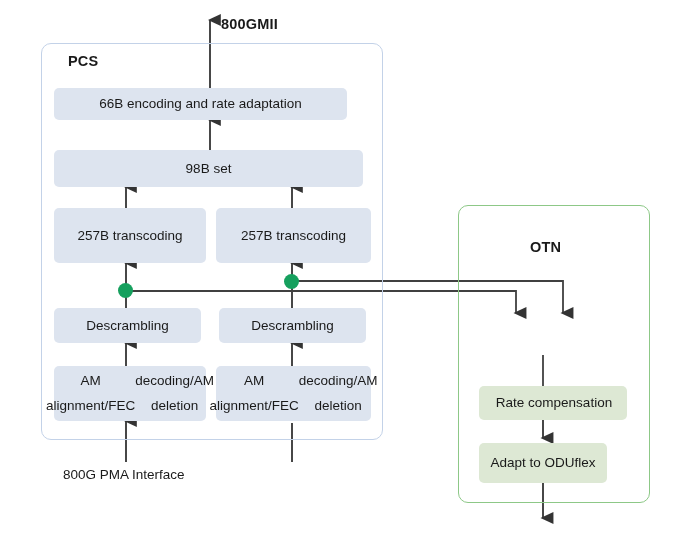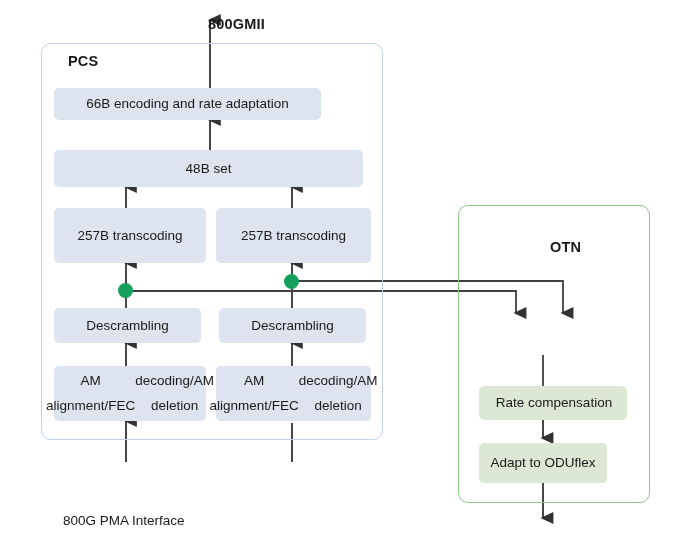--- a/index.html
+++ b/index.html
@@ -130,25 +130,25 @@
 
     <line x1="543" y1="420" x2="543" y2="438" stroke="#333333" stroke-width="1.8" marker-end="url(#arrowDown)"></line>
 
     <line x1="543" y1="483" x2="543" y2="518" stroke="#333333" stroke-width="1.8" marker-end="url(#arrowDown)"></line>
   </svg>
 
   <div class="container-box pcs-container" style="left:41px; top:43px; width:342px; height:397px;"></div>
   <div class="container-title" style="left:68px; top:53px;">PCS</div>
 
   <div class="container-box otn-container" style="left:458px; top:205px; width:192px; height:298px;"></div>
-  <div class="container-title" style="left:550px; top:239px;">OTN</div>
+  <div class="container-title" style="left:530px; top:239px;">OTN</div>
 
-  <div class="node node-blue" style="left:54px; top:88px; width:267px; height:32px;">66B encoding and rate adaptation</div>
+  <div class="node node-blue" style="left:54px; top:88px; width:293px; height:32px;">66B encoding and rate adaptation</div>
 
-  <div class="node node-blue" style="left:54px; top:150px; width:309px; height:37px;">48B set</div>
+  <div class="node node-blue" style="left:54px; top:150px; width:309px; height:37px;">98B set</div>
 
   <div class="node node-blue" style="left:54px; top:208px; width:152px; height:55px;">257B transcoding</div>
 
   <div class="node node-blue" style="left:216px; top:208px; width:155px; height:55px;">257B transcoding</div>
 
   <div class="node node-blue" style="left:54px; top:308px; width:147px; height:35px;">Descrambling</div>
 
   <div class="node node-blue" style="left:219px; top:308px; width:147px; height:35px;">Descrambling</div>
 
   <div class="node node-blue node-multiline" style="left:54px; top:366px; width:152px; height:55px;">
@@ -162,17 +162,17 @@
   </div>
 
 
   <div class="node node-green" style="left:479px; top:386px; width:148px; height:34px;padding-left:8px;">Rate compensation</div>
 
   <div class="node node-green" style="left:479px; top:443px; width:128px; height:40px;">Adapt to ODUflex</div>
 
   <div class="tap-dot" style="left:118px; top:283px;"></div>
   <div class="tap-dot" style="left:284px; top:274px;"></div>
 
-  <div class="free-label label-bold" style="left:208px; top:16px;">800GMII</div>
+  <div class="free-label label-bold" style="left:221px; top:16px;">800GMII</div>
 
-  <div class="free-label" style="left:63px; top:467px;margin-top:46px;">800G PMA Interface</div>
+  <div class="free-label" style="left:63px; top:467px;">800G PMA Interface</div>
 
 </div>
 
 </body></html>

